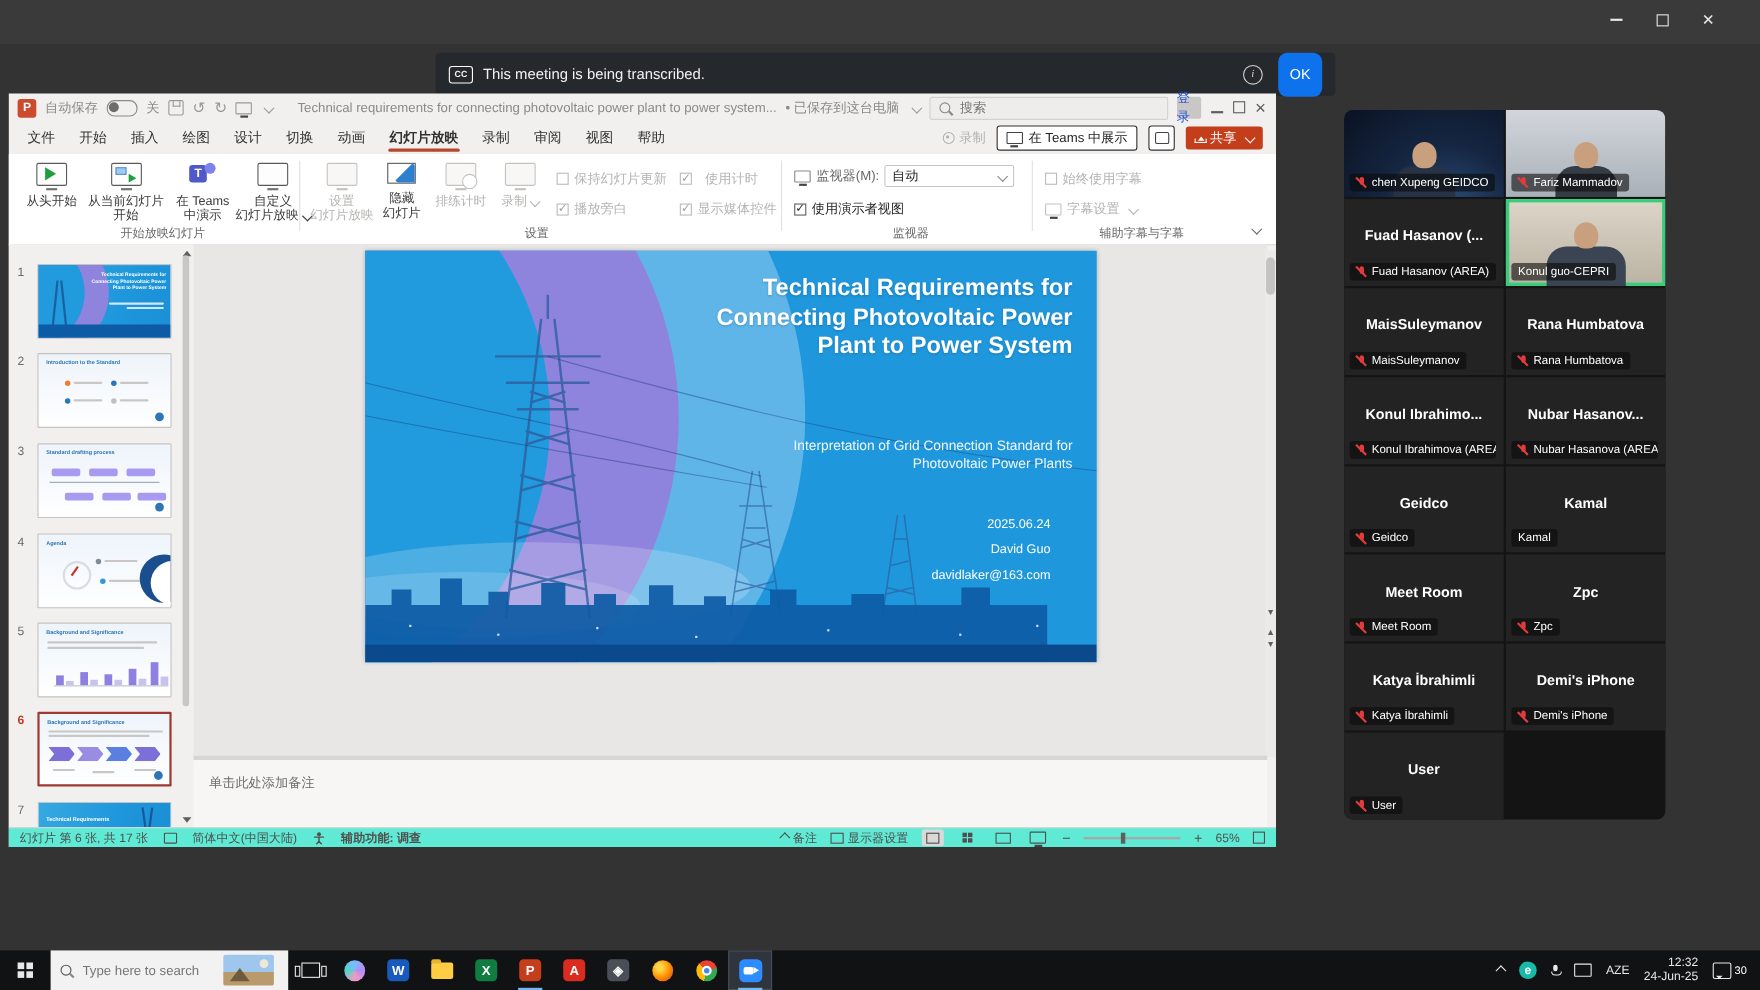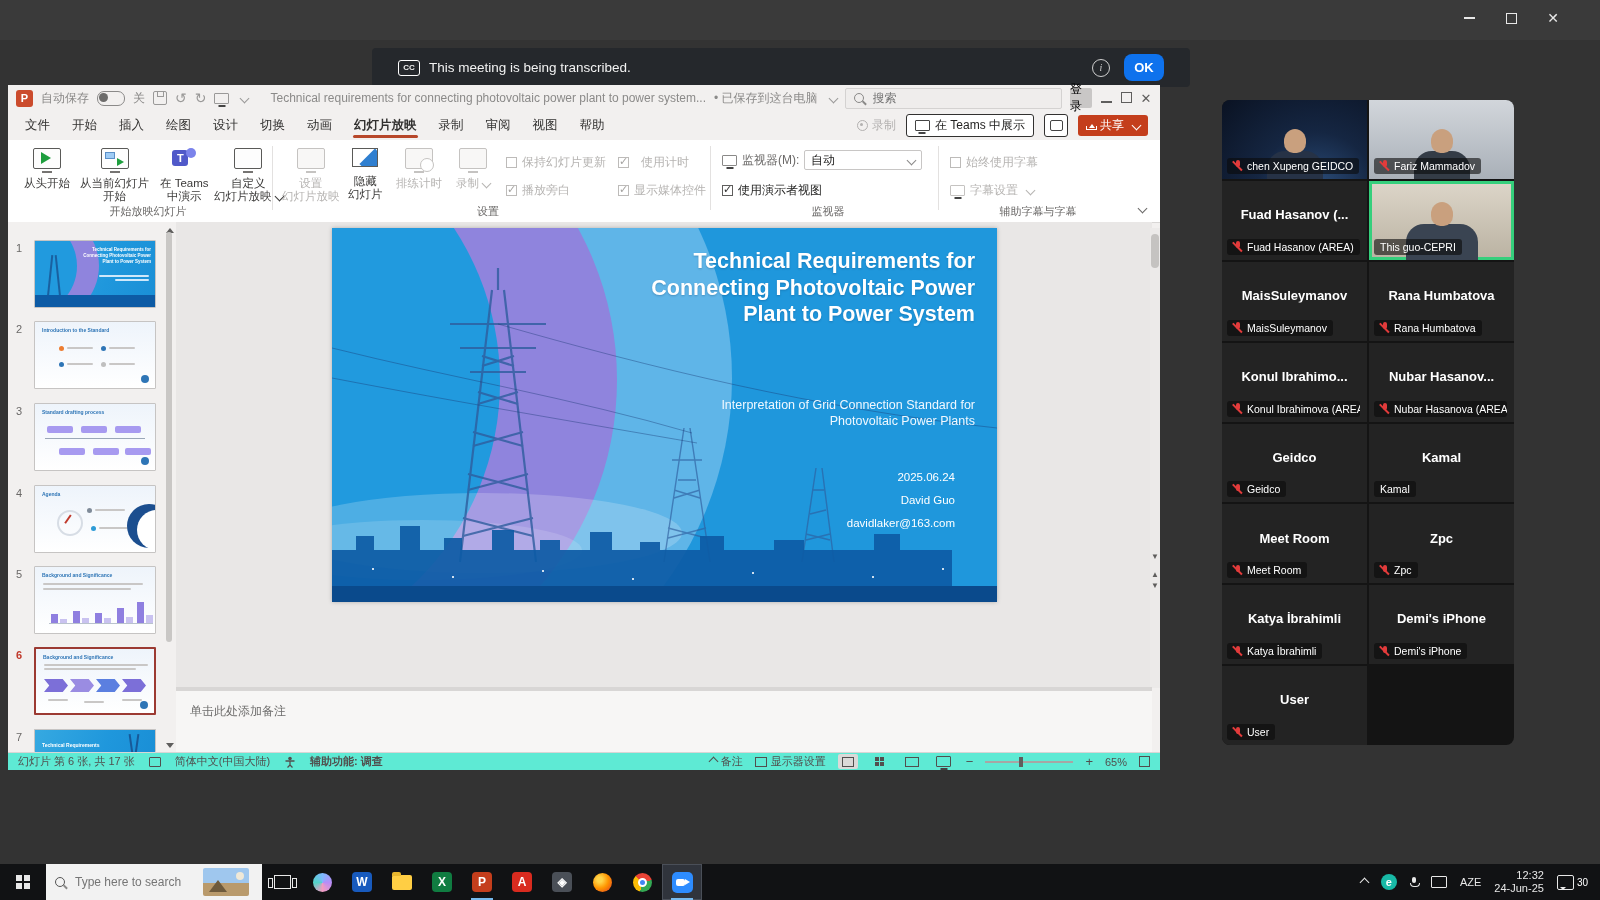--- a/index.html
+++ b/index.html
@@ -8,40 +8,40 @@
   .f{display:flex;align-items:center;}
   .chev{display:inline-block;width:6px;height:6px;border-right:1.5px solid currentColor;border-bottom:1.5px solid currentColor;transform:rotate(45deg);margin-left:4px;flex:none;}
   .chev.up{transform:rotate(-135deg);}
   
   .topstrip{left:0;top:0;width:1600px;height:40px;background:#3a3a3a;}
   .wc{top:8px;height:20px;display:flex;align-items:center;justify-content:center;width:30px;color:#e8e8e8;cursor:pointer;}
   .minbar{width:11px;height:2px;background:#e8e8e8;}
   .restore{width:9px;height:9px;border:1.3px solid #e8e8e8;position:relative;background:#3a3a3a;}
   .restore::before{content:"";position:absolute;left:2px;top:-4px;width:9px;height:9px;border:1.3px solid #e8e8e8;z-index:-1;}
   
-  .banner{left:372px;top:48px;width:818px;height:39px;background:#25282c;border-radius:4px;display:flex;align-items:center;padding:0 26px;box-sizing:border-box;color:#f2f2f2;}
+  .banner{left:396px;top:48px;width:818px;height:39px;background:#25282c;border-radius:4px;display:flex;align-items:center;padding:0 12px;box-sizing:border-box;color:#f2f2f2;}
   .ccicon{width:20px;height:14px;border:1.6px solid #fff;border-radius:3px;font-size:8px;font-weight:bold;display:flex;align-items:center;justify-content:center;margin-right:9px;flex:none;}
   .bmsg{font-size:13.5px;}
   .iicon{width:16px;height:16px;border:1.4px solid #cfcfcf;border-radius:50%;color:#cfcfcf;font-size:10px;display:flex;align-items:center;justify-content:center;margin-left:auto;font-family:"Liberation Serif",serif;font-style:italic;}
-  .okbtn{margin-left:14px;width:40px;height:27px;background:#0e72ed;border-radius:8px;color:#fff;font-size:13px;font-weight:bold;display:flex;align-items:center;justify-content:center;cursor:pointer;}
+  .okbtn{margin-left:14px;width:40px;height:40px;background:#0e72ed;border-radius:8px;color:#fff;font-size:13px;font-weight:normal;display:flex;align-items:center;justify-content:center;cursor:pointer;}
   
   .ppt{left:8px;top:85px;width:1152px;height:685px;background:#f2f0ef;font-size:12px;color:#3b3a39;}
   .ptb{left:0;top:0;width:100%;height:26px;display:flex;align-items:center;padding:0 8px;box-sizing:border-box;gap:8px;}
   .plogo{width:17px;height:17px;border-radius:3px;background:#cb4b2c;color:#fff;font-weight:bold;font-size:11px;display:flex;align-items:center;justify-content:center;flex:none;}
   .gtx{color:#8b8a89;font-size:12px;white-space:nowrap;}
   .toggle{width:26px;height:13px;border:1px solid #8b8a89;border-radius:7px;position:relative;flex:none;}
   .toggle::before{content:"";position:absolute;left:1px;top:1px;width:9px;height:9px;border-radius:50%;background:#6d6c6b;}
   .flp{width:12px;height:12px;border:1.5px solid #9a9998;border-radius:2px;position:relative;flex:none;}
   .flp::before{content:"";position:absolute;top:0;left:3px;width:5px;height:4px;border:1px solid #9a9998;border-top:none;}
   .uglyph{color:#9a9998;font-size:14px;line-height:1;}
   .searchbox{width:450px;height:21px;background:#efedec;border:1px solid #d4d2d1;border-radius:2px;display:flex;align-items:center;padding:0 8px;gap:7px;box-sizing:border-box;}
   .mag{width:8px;height:8px;border:1.5px solid #8a8988;border-radius:50%;position:relative;flex:none;}
   .mag::after{content:"";position:absolute;width:5px;height:1.5px;background:#8a8988;transform:rotate(45deg);right:-4px;bottom:-1px;}
   .searchbox input{border:none;background:transparent;outline:none;font-size:12px;color:#555;width:100%;font-family:inherit;}
-  .signin{width:48px;height:20px;background:#c9c7c6;color:#000000;display:flex;align-items:center;justify-content:center;border-radius:2px;font-size:12px;}
+  .signin{width:48px;height:20px;background:#c9c7c6;color:#1d4ed8;display:flex;align-items:center;justify-content:center;border-radius:2px;font-size:12px;}
   .wbtn{color:#5f5e5d;font-size:13px;width:26px;text-align:center;}
   .sq{display:inline-block;width:9px;height:9px;border:1.2px solid #5f5e5d;}
   .mb{width:11px;height:1.5px;background:#5f5e5d;display:inline-block;}
   
   .menurow{left:0;top:26px;width:100%;height:29px;display:flex;align-items:center;padding:0 6px;box-sizing:border-box;}
   .mtab{padding:0 11px;font-size:12.5px;color:#323130;height:100%;display:flex;align-items:center;position:relative;cursor:pointer;white-space:nowrap;}
   .mtab.active{font-weight:bold;}
   .mtab.active::after{content:"";position:absolute;left:10px;right:10px;bottom:2px;height:3px;background:#b7472a;border-radius:2px;}
   .rdot{width:9px;height:9px;border:1.5px solid #b3b1b0;border-radius:50%;position:relative;flex:none;}
   .rdot::after{content:"";position:absolute;left:2px;top:2px;width:3px;height:3px;border-radius:50%;background:#b3b1b0;}
@@ -118,21 +118,21 @@
     linear-gradient(#514f4e,#514f4e) 0 0/4px 4px no-repeat,
     linear-gradient(#514f4e,#514f4e) 5px 0/4px 4px no-repeat,
     linear-gradient(#514f4e,#514f4e) 0 5px/4px 4px no-repeat,
     linear-gradient(#514f4e,#514f4e) 5px 5px/4px 4px no-repeat;}
   .slider{width:88px;height:2px;background:#a8a6a4;position:relative;}
   .slthumb{position:absolute;left:34px;top:-4px;width:4px;height:10px;background:#5f5e5d;}
   
   .zpanel{left:1222px;top:100px;width:292px;height:645px;display:grid;grid-template-columns:1fr 1fr;grid-template-rows:repeat(8,1fr);gap:2px;background:#141414;border-radius:8px;overflow:hidden;}
   .ztile{position:relative;background:#232323;overflow:hidden;}
   .cname{position:absolute;left:0;right:0;top:42%;transform:translateY(-50%);text-align:center;color:#fff;font-size:13px;font-weight:bold;white-space:nowrap;overflow:hidden;}
-  .chip{position:absolute;left:5px;bottom:5px;background:rgba(10,10,10,.6);border-radius:3px;padding:2px 6px;display:flex;align-items:center;color:#fff;font-size:10.5px;white-space:nowrap;max-width:92%;box-sizing:border-box;overflow:hidden;}
+  .chip{position:absolute;left:5px;bottom:5px;background:rgba(10,10,10,.6);border-radius:3px;padding:2px 6px;display:flex;align-items:flex-end;color:#fff;font-size:10.5px;white-space:nowrap;max-width:92%;box-sizing:border-box;overflow:hidden;}
   .mic{display:inline-block;width:9px;height:11px;position:relative;margin-right:5px;flex:none;}
   .mic::before{content:"";position:absolute;left:3px;top:0;width:4px;height:7px;background:#e23b3b;border-radius:2px;}
   .mic::after{content:"";position:absolute;left:-2px;top:4.5px;width:13px;height:1.6px;background:#e23b3b;transform:rotate(45deg);}
   .person{position:absolute;left:50%;bottom:-6px;transform:translateX(-50%);width:56px;height:34px;background:#263246;border-radius:18px 18px 0 0;}
   .person::before{content:"";position:absolute;left:50%;top:-22px;transform:translateX(-50%);width:22px;height:24px;border-radius:50% 50% 42% 42%;background:#c9a07e;}
   .bg-space{background:radial-gradient(circle at 65% 115%,#2c4f7d 0%,#152642 45%,#0a1222 100%);}
   .bg-gray{background:linear-gradient(#d2d6db,#a9b0b8);}
   .bg-tan{background:linear-gradient(#ddd6c9,#bab2a2);}
   .active-speaker{outline:3px solid #35cf7c;outline-offset:-3px;}
   
@@ -568,21 +568,21 @@
     <div class="ztile">
       <span class="cname">Fuad Hasanov (...</span>
       <span class="chip">
           <span class="mic"></span>
           <span>Fuad Hasanov (AREA)</span>
         </span>
     </div>
     <div class="ztile bg-tan active-speaker">
       <span class="person" style="background:#3a4452;width:72px;height:42px;"></span>
       <span class="chip">
-          <span>This guo-CEPRI</span>
+          <span>Konul guo-CEPRI</span>
         </span>
     </div>
 
     <div class="ztile">
         <span class="cname">MaisSuleymanov</span>
         <span class="chip">
           <span class="mic"></span>
           <span>MaisSuleymanov</span>
         </span>
       </div>

